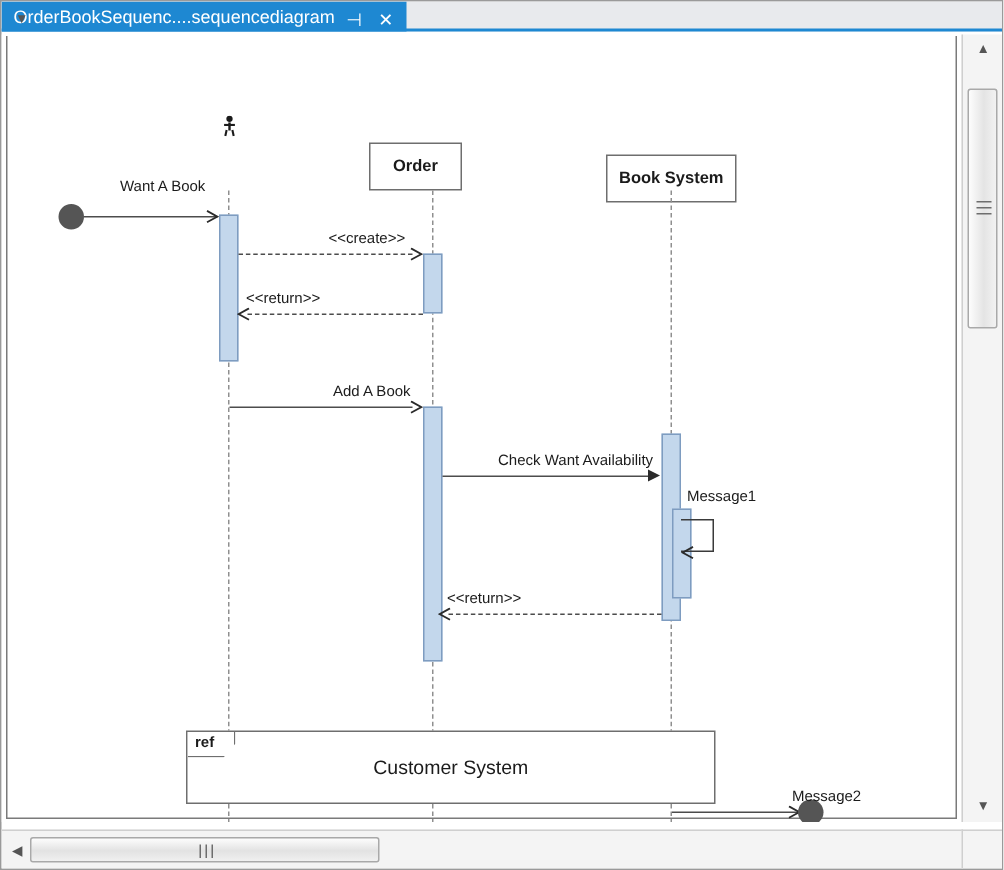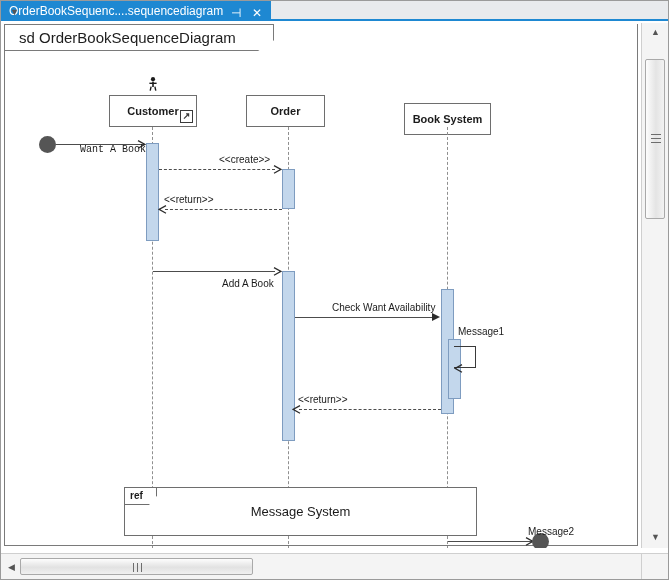--- a/index.html
+++ b/index.html
@@ -256,99 +256,90 @@
     <div id="tab">
       <span id="tab-title">OrderBookSequenc....sequencediagram</span>
       <span class="tab-btn">⊣</span>
       <span class="tab-btn">✕</span>
     </div>
   </div>
 
   <div id="canvas">
 
     <div id="frame"></div>
-    <div id="frame-header">
-      <span id="frame-title">sd OrderBookSequenceDiagram</span>
-    </div>
 
     <svg class="actor-icon" style="left:146px; top:54px;" viewBox="0 0 12 14">
       <circle cx="6" cy="2.2" r="2.1" fill="#1b1b1b"></circle>
       <rect x="5.2" y="4.6" width="1.6" height="5.4" fill="#1b1b1b"></rect>
       <rect x="2.4" y="5.6" width="7.2" height="1.4" fill="#1b1b1b"></rect>
       <rect x="3.3" y="9.6" width="1.4" height="4.2" fill="#1b1b1b" transform="rotate(12 4 10)"></rect>
       <rect x="7.3" y="9.6" width="1.4" height="4.2" fill="#1b1b1b" transform="rotate(-12 8 10)"></rect>
     </svg>
-    <div class="lifeline-head" style="left:108px; top:72px; width:88px;">
-      <span>Customer</span>
-      <svg class="head-badge" viewBox="0 0 13 13">
-        <path d="M3.5 9 L9 3.5 M6 3.5 L9 3.5 L9 6.5" stroke="#3a3a3a" stroke-width="1.4" fill="none"></path>
-      </svg>
-    </div>
     <div class="lifeline-line" style="left:151px; top:104px; height:432px;"></div>
 
-    <div class="lifeline-head" style="left:245px; top:72px; width:79px;">
+    <div class="lifeline-head" style="left:245px; top:72px; width:62px;">
       <span>Order</span>
     </div>
     <div class="lifeline-line" style="left:287px; top:104px; height:432px;"></div>
 
     <div class="lifeline-head" style="left:403px; top:72px; width:87px;margin-top:8px;">
       <span>Book System</span>
     </div>
     <div class="lifeline-line" style="left:446px; top:104px; height:432px;"></div>
 
     <div class="activation" style="left:145px; top:120px; height:98px;"></div>
     <div class="activation" style="left:281px; top:146px; height:40px;"></div>
     <div class="activation" style="left:281px; top:248px; height:170px;"></div>
     <div class="activation" style="left:440px; top:266px; height:125px;"></div>
     <div class="activation" style="left:447px; top:316px; height:60px;"></div>
 
     <div class="endpoint-dot" style="left:38px; top:113px;"></div>
     <div class="msg-line" style="left:55px; top:121px; width:89px;"></div>
     <svg class="arrow-open-r" style="left:136px; top:117px;" viewBox="0 0 9 9">
       <path d="M1 0.6 L8 4.4 L1 8.2" stroke="#2b2b2b" stroke-width="1.2" fill="none"></path>
     </svg>
-    <div class="msg-label" style="left:79px; top:121px;font-family:Liberation Mono, monospace;">Want A Book</div>
+    <div class="msg-label" style="left:79px; top:96px;">Want A Book</div>
 
     <div class="msg-line dashed" style="left:158px; top:146px; width:116px;"></div>
     <svg class="arrow-open-r" style="left:272px; top:142px;" viewBox="0 0 9 9">
       <path d="M1 0.6 L8 4.4 L1 8.2" stroke="#2b2b2b" stroke-width="1.2" fill="none"></path>
     </svg>
     <div class="msg-label" style="left:218px; top:131px;">&lt;&lt;create&gt;&gt;</div>
 
     <div class="msg-line dashed" style="left:164px; top:186px; width:117px;"></div>
     <svg class="arrow-open-l" style="left:157px; top:182px;" viewBox="0 0 9 9">
       <path d="M8 0.6 L1 4.4 L8 8.2" stroke="#2b2b2b" stroke-width="1.2" fill="none"></path>
     </svg>
     <div class="msg-label" style="left:163px; top:171px;">&lt;&lt;return&gt;&gt;</div>
 
     <div class="msg-line" style="left:152px; top:248px; width:122px;"></div>
     <svg class="arrow-open-r" style="left:272px; top:244px;" viewBox="0 0 9 9">
       <path d="M1 0.6 L8 4.4 L1 8.2" stroke="#2b2b2b" stroke-width="1.2" fill="none"></path>
     </svg>
-    <div class="msg-label" style="left:221px; top:233px;margin-top:22px;">Add A Book</div>
+    <div class="msg-label" style="left:221px; top:233px;">Add A Book</div>
 
     <div class="msg-line" style="left:294px; top:294px; width:138px;"></div>
     <div class="arrow-solid-r" style="left:431px; top:290px;"></div>
     <div class="msg-label" style="left:331px; top:279px;">Check Want Availability</div>
 
     <div class="self-msg" style="left:453px; top:323px; width:22px; height:22px;"></div>
     <svg class="arrow-open-l" style="left:453px; top:341px;" viewBox="0 0 9 9">
       <path d="M8 0.6 L1 4.4 L8 8.2" stroke="#2b2b2b" stroke-width="1.2" fill="none"></path>
     </svg>
     <div class="msg-label" style="left:457px; top:303px;">Message1</div>
 
     <div class="msg-line dashed" style="left:298px; top:386px; width:142px;"></div>
     <svg class="arrow-open-l" style="left:291px; top:382px;" viewBox="0 0 9 9">
       <path d="M8 0.6 L1 4.4 L8 8.2" stroke="#2b2b2b" stroke-width="1.2" fill="none"></path>
     </svg>
     <div class="msg-label" style="left:297px; top:371px;">&lt;&lt;return&gt;&gt;</div>
 
     <div id="ref-frag" style="left:123px; top:464px; width:353px; height:49px;">
       <div id="ref-label">ref</div>
-      <span id="ref-body-text">Message System</span>
+      <span id="ref-body-text">Customer System</span>
     </div>
 
     <div class="msg-line" style="left:447px; top:518px; width:84px;"></div>
     <svg class="arrow-open-r" style="left:524px; top:514px;" viewBox="0 0 9 9">
       <path d="M1 0.6 L8 4.4 L1 8.2" stroke="#2b2b2b" stroke-width="1.2" fill="none"></path>
     </svg>
     <div class="endpoint-dot" style="left:531px; top:510px;"></div>
     <div class="msg-label" style="left:481px; top:503px;padding-left:46px;">Message2</div>
 
   </div>

